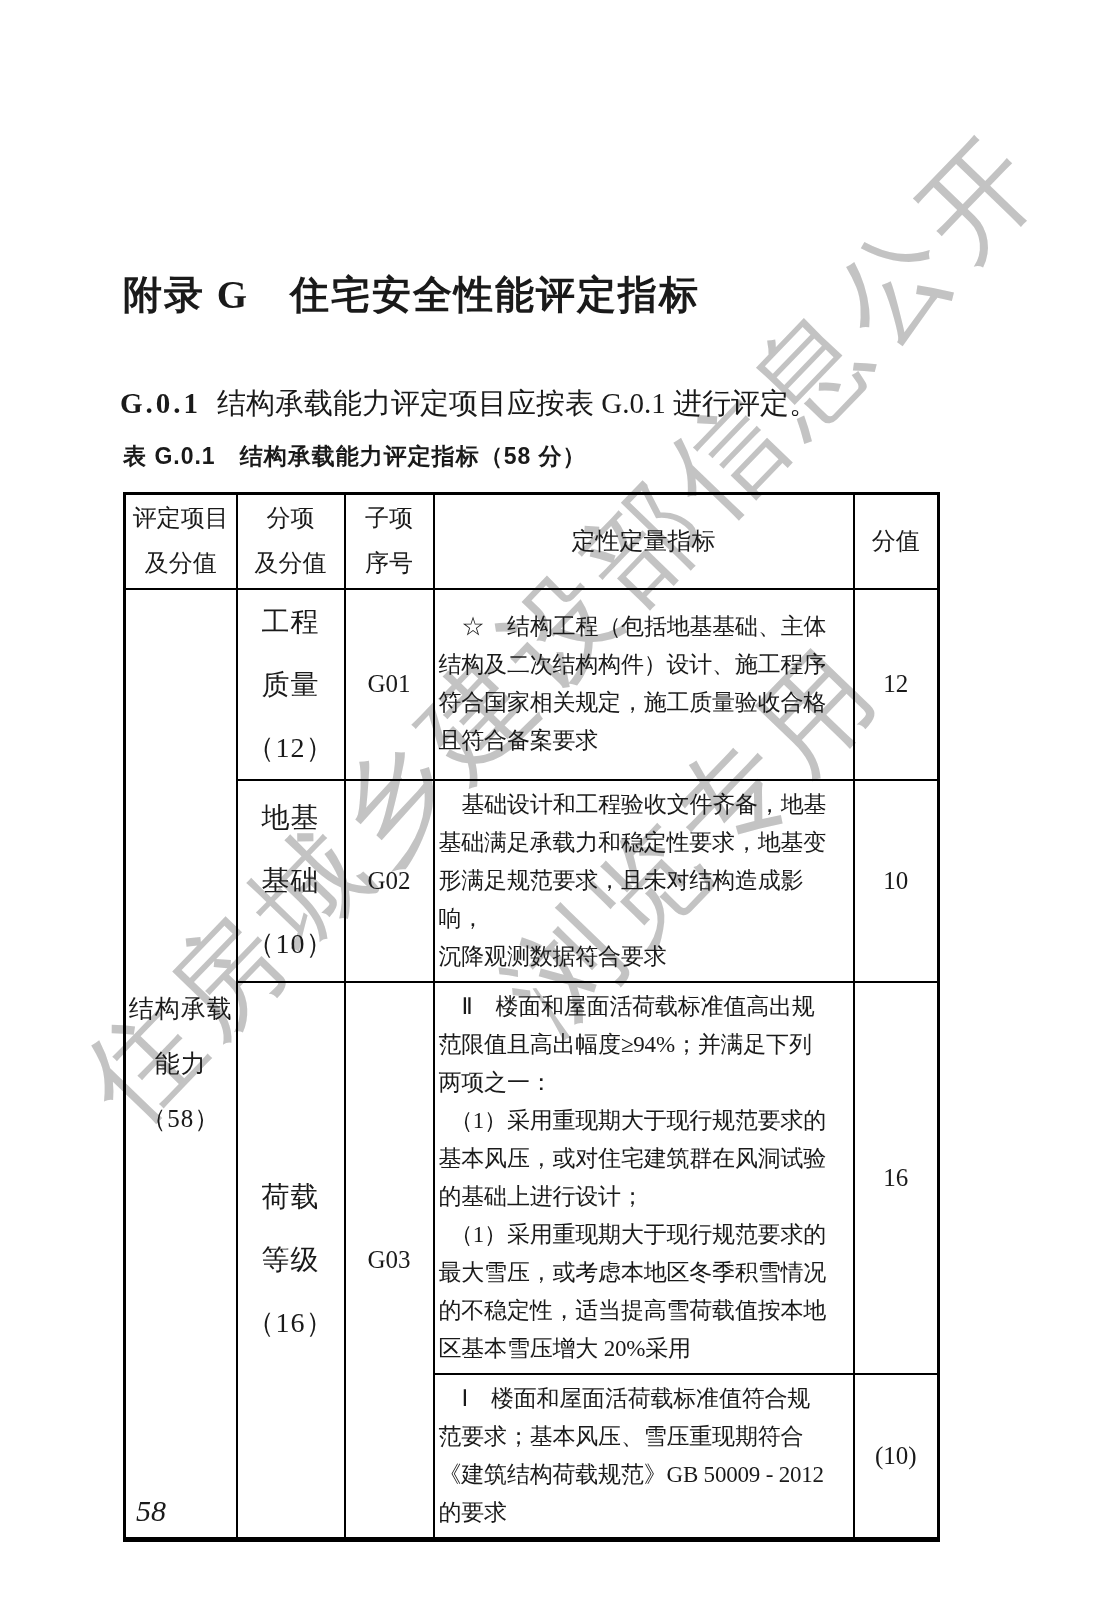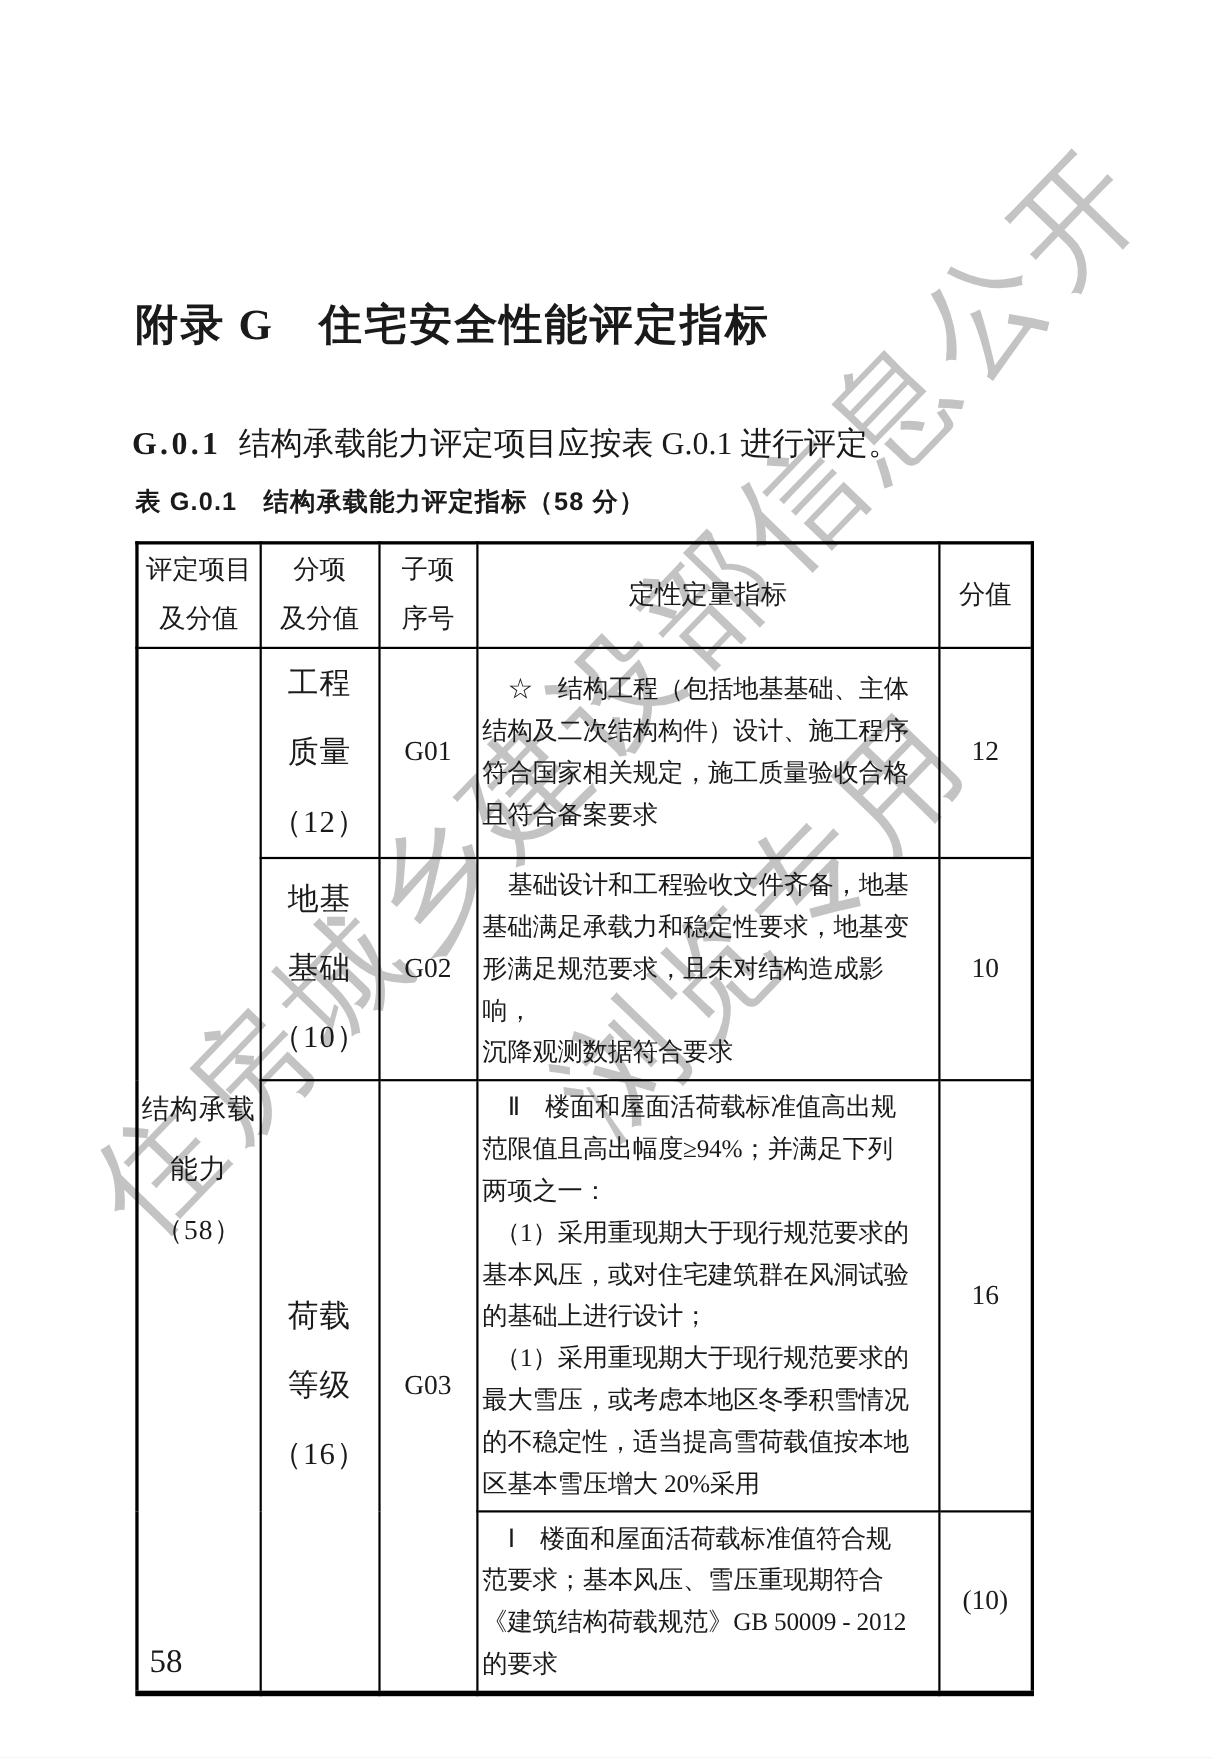--- a/index.html
+++ b/index.html
@@ -87,20 +87,21 @@
     letter-spacing: -0.2px;
     white-space: pre-wrap;
     text-align: left;
   }
   .ind1 { text-indent: 1em; }
   .ind05 { text-indent: 0.5em; }
   .pageno {
     position: absolute;
     left: 136px; top: 1494px;
     font-size: 30px;
+    font-style: italic;
   }
 </style>
 </head>
 <body>
 
 <div class="page">
 
   <div class="watermark wm1">住房城乡建设部信息公开</div>
   <div class="watermark wm2">浏览专用</div>
 

